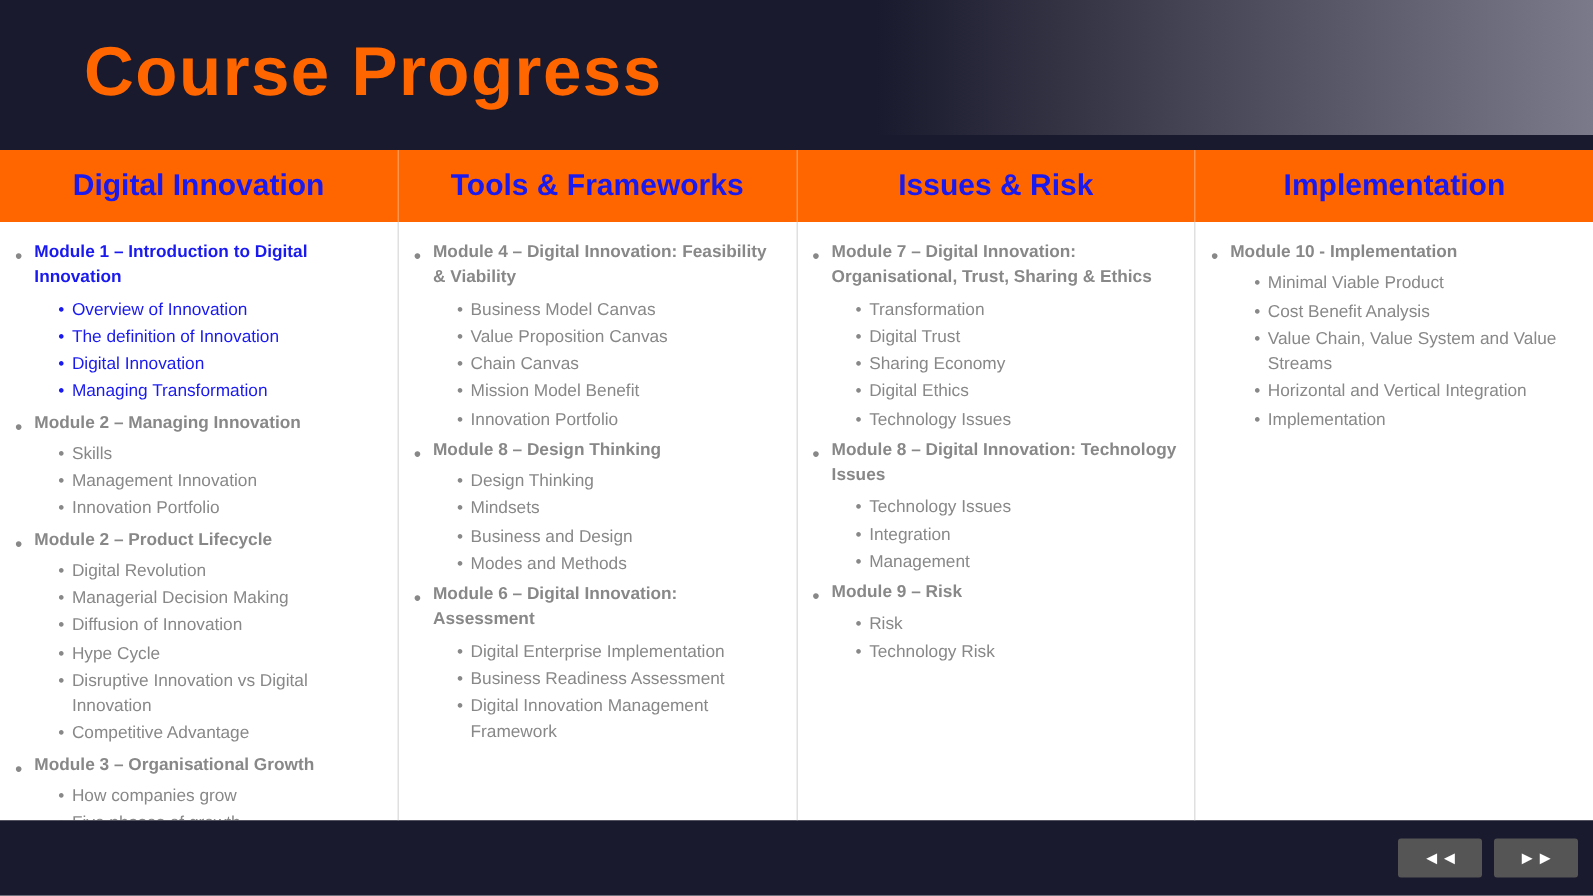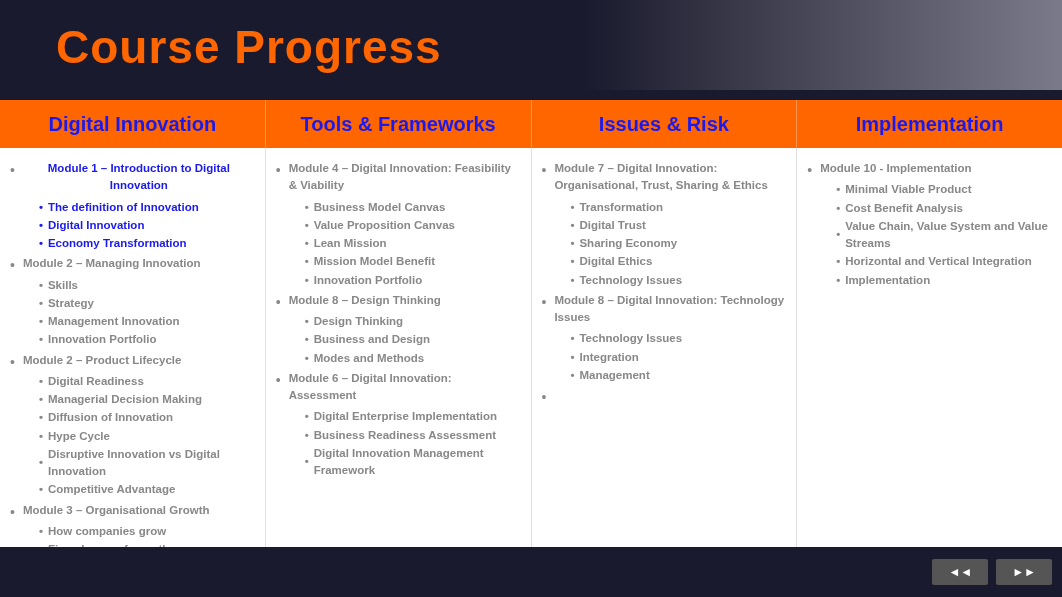--- a/index.html
+++ b/index.html
@@ -80,29 +80,27 @@
       font-weight: bold;
       color: #888888;
       margin-bottom: 4px;
       margin-top: 8px;
     }
     .module-title:first-child { margin-top: 0; }
 
     .highlighted-link {
       color: #1a1aee;
       cursor: pointer;
-      text-align: center;
     }
 
     .sub-item {
       padding-left: 16px;
       display: flex;
-      align-items: center;
+      align-items: flex-start;
       margin-bottom: 1px;
-      font-weight: bold;
     }
     .sub-item::before {
       content: "•";
       margin-right: 5px;
       flex-shrink: 0;
       color: #888888;
     }
     .sub-item.blue-link::before { color: #1a1aee; }
 
     .top-level {
@@ -155,56 +153,56 @@
 
 <div class="content-area">
 
   <div class="column">
 
     <div class="top-level">
       <span class="top-level-bullet">•</span>
       <div>
         <div class="module-title highlighted-link">Module 1 – Introduction to Digital Innovation</div>
         <div class="sub-item blue-link" style="color:#1a1aee">
+            <span style="color:#1a1aee">Overview of Innovation</span>
+          </div>
+        <div class="sub-item blue-link" style="color:#1a1aee">
             <span style="color:#1a1aee">The definition of Innovation</span>
           </div>
         <div class="sub-item blue-link" style="color:#1a1aee">
             <span style="color:#1a1aee">Digital Innovation</span>
           </div>
         <div class="sub-item blue-link" style="color:#1a1aee">
-            <span style="color:#1a1aee">Economy Transformation</span>
+            <span style="color:#1a1aee">Managing Transformation</span>
           </div>
       </div>
     </div>
 
     <div class="top-level">
       <span class="top-level-bullet">•</span>
       <div>
         <div class="module-title">Module 2 – Managing Innovation</div>
         <div class="sub-item">
             <span>Skills</span>
           </div>
         <div class="sub-item">
-            <span>Strategy</span>
-          </div>
-        <div class="sub-item">
             <span>Management Innovation</span>
           </div>
         <div class="sub-item">
             <span>Innovation Portfolio</span>
           </div>
       </div>
     </div>
 
     <div class="top-level">
       <span class="top-level-bullet">•</span>
       <div>
         <div class="module-title">Module 2 – Product Lifecycle</div>
         <div class="sub-item">
-            <span>Digital Readiness</span>
+            <span>Digital Revolution</span>
           </div>
         <div class="sub-item">
             <span>Managerial Decision Making</span>
           </div>
         <div class="sub-item">
             <span>Diffusion of Innovation</span>
           </div>
         <div class="sub-item">
             <span>Hype Cycle</span>
           </div>
@@ -240,39 +238,42 @@
       <span class="top-level-bullet" style="color:#888">•</span>
       <div>
         <div class="module-title">Module 4 – Digital Innovation: Feasibility &amp; Viability</div>
         <div class="sub-item">
             <span>Business Model Canvas</span>
           </div>
         <div class="sub-item">
             <span>Value Proposition Canvas</span>
           </div>
         <div class="sub-item">
-            <span>Lean Mission</span>
+            <span>Chain Canvas</span>
           </div>
         <div class="sub-item">
             <span>Mission Model Benefit</span>
           </div>
         <div class="sub-item">
             <span>Innovation Portfolio</span>
           </div>
       </div>
     </div>
 
     <div class="top-level">
       <span class="top-level-bullet" style="color:#888">•</span>
       <div>
         <div class="module-title">Module 8 – Design Thinking</div>
         <div class="sub-item">
             <span>Design Thinking</span>
           </div>
         <div class="sub-item">
+            <span>Mindsets</span>
+          </div>
+        <div class="sub-item">
             <span>Business and Design</span>
           </div>
         <div class="sub-item">
             <span>Modes and Methods</span>
           </div>
       </div>
     </div>
 
     <div class="top-level">
       <span class="top-level-bullet" style="color:#888">•</span>
@@ -326,20 +327,29 @@
             <span>Integration</span>
           </div>
         <div class="sub-item">
             <span>Management</span>
           </div>
       </div>
     </div>
 
     <div class="top-level">
       <span class="top-level-bullet" style="color:#888">•</span>
+      <div>
+        <div class="module-title">Module 9 – Risk</div>
+        <div class="sub-item">
+            <span>Risk</span>
+          </div>
+        <div class="sub-item">
+            <span>Technology Risk</span>
+          </div>
+      </div>
     </div>
   </div>
 
   <div class="column">
 
     <div class="top-level">
       <span class="top-level-bullet" style="color:#888">•</span>
       <div>
         <div class="module-title">Module 10 - Implementation</div>
         <div class="sub-item">

